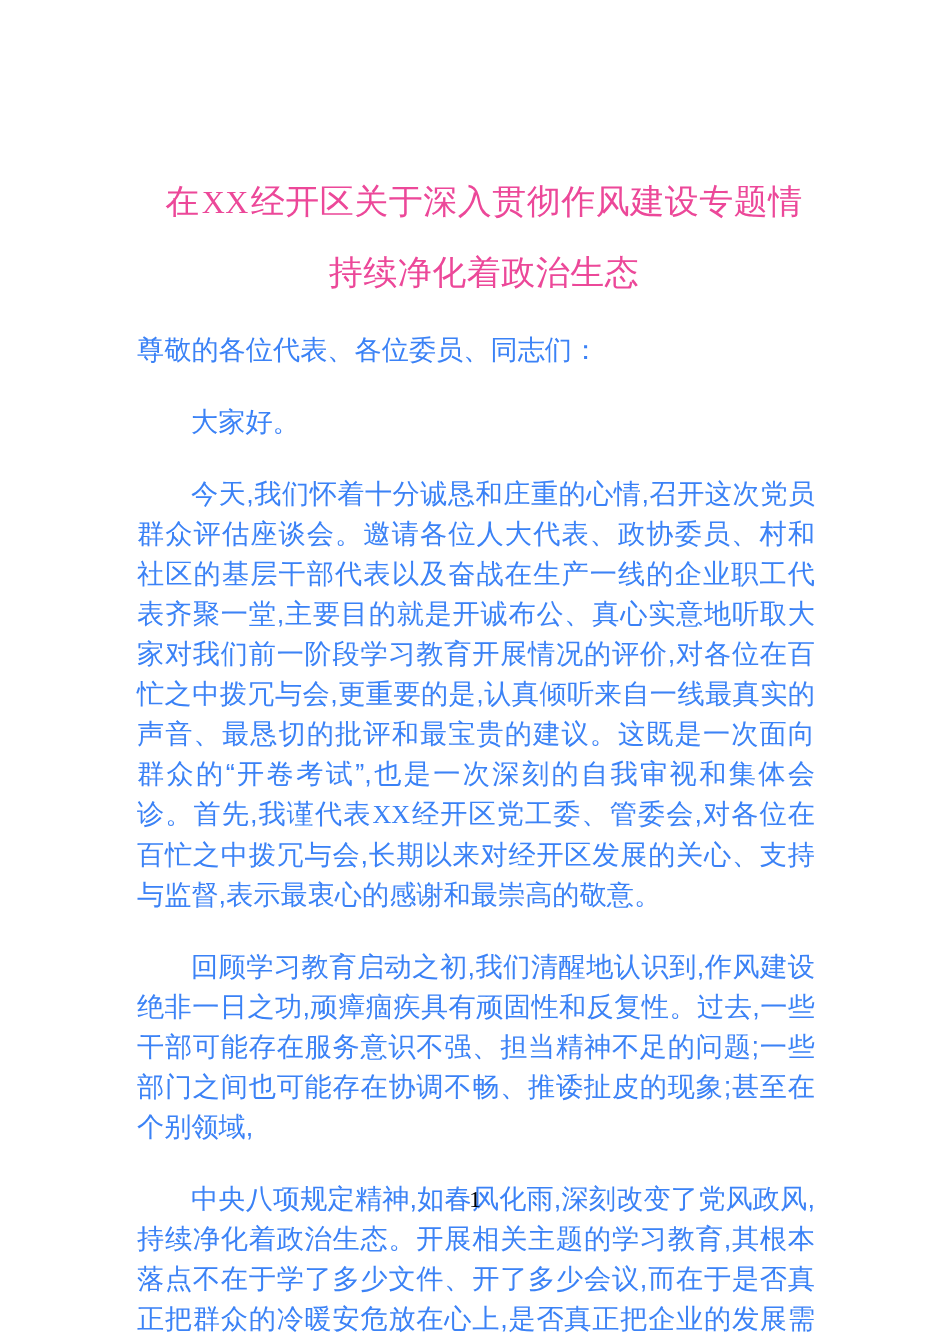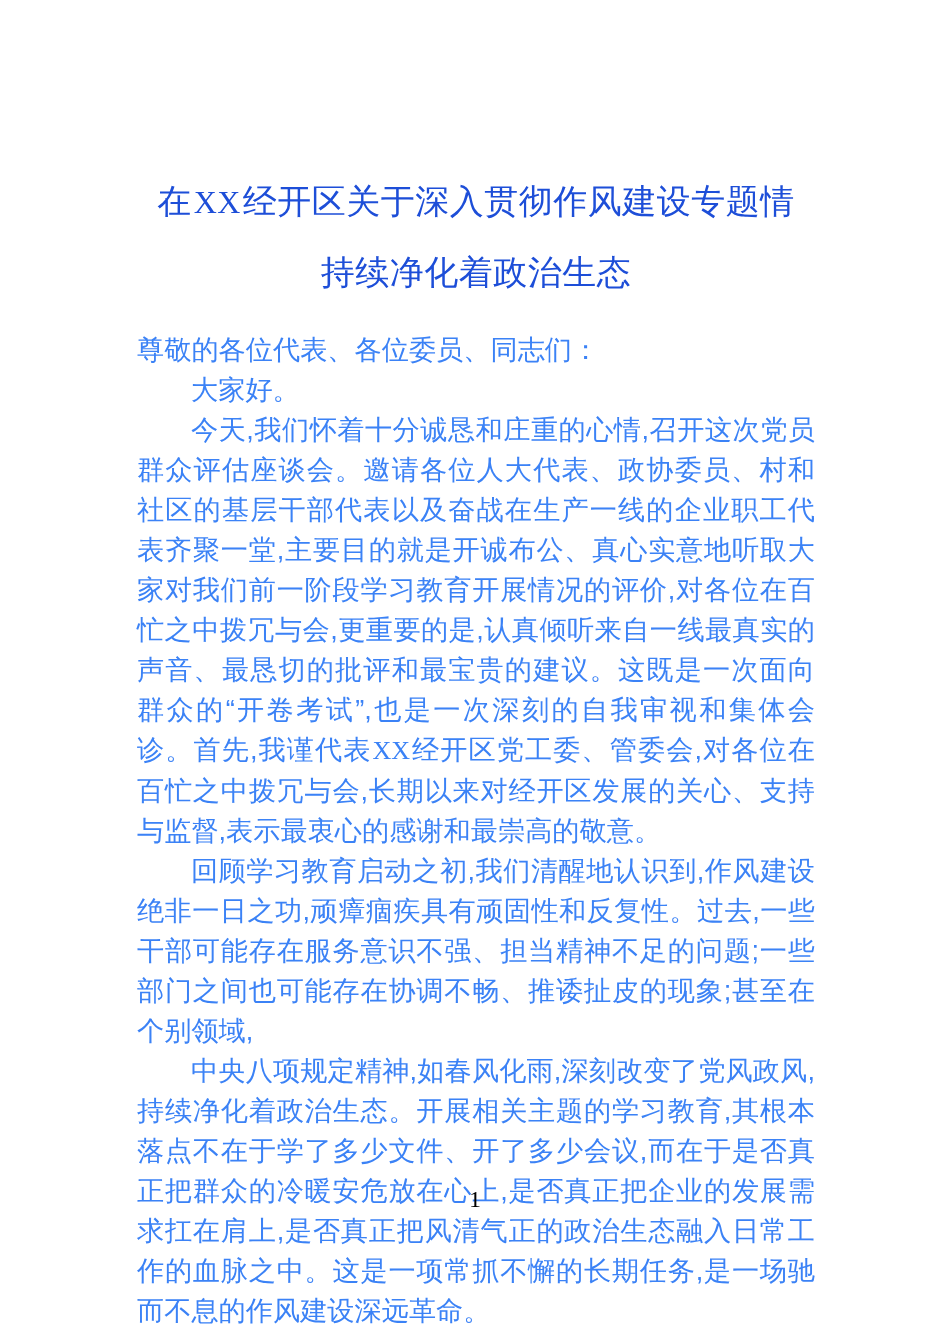--- a/index.html
+++ b/index.html
@@ -14,29 +14,29 @@
     width: 950px;
     height: 1344px;
     background: #ffffff;
     overflow: hidden;
     box-sizing: border-box;
   }
 
   
   .doc-title {
     position: absolute;
-    left: 136px;
+    left: 144px;
     top: 166px;
     width: 680px;
     text-align: center;
     font-family: "Liberation Sans", "DejaVu Sans", sans-serif;
     font-size: 34px;
     line-height: 70px;
     letter-spacing: 0.5px;
-    color: #1d4ed8;
+    color: #ec4899;
     font-weight: 400;
   }
 
   .doc-title .latin {
     font-family: "Liberation Serif", "DejaVu Serif", serif;
     font-size: 32px;
     letter-spacing: 0.5px;
     padding: 0 2px;
   }
 
@@ -58,20 +58,21 @@
 
   .body-text p {
     margin: 0;
     padding: 0;
     text-align: justify;
     text-justify: inter-character;
   }
 
   .body-text p.indent {
     text-indent: 54px;
+    margin-top: 32px;
   }
 
   .body-text .latin {
     font-family: "Liberation Serif", "DejaVu Serif", serif;
     font-size: 26px;
     padding: 0 1px;
   }
 
   
   .page-number {

